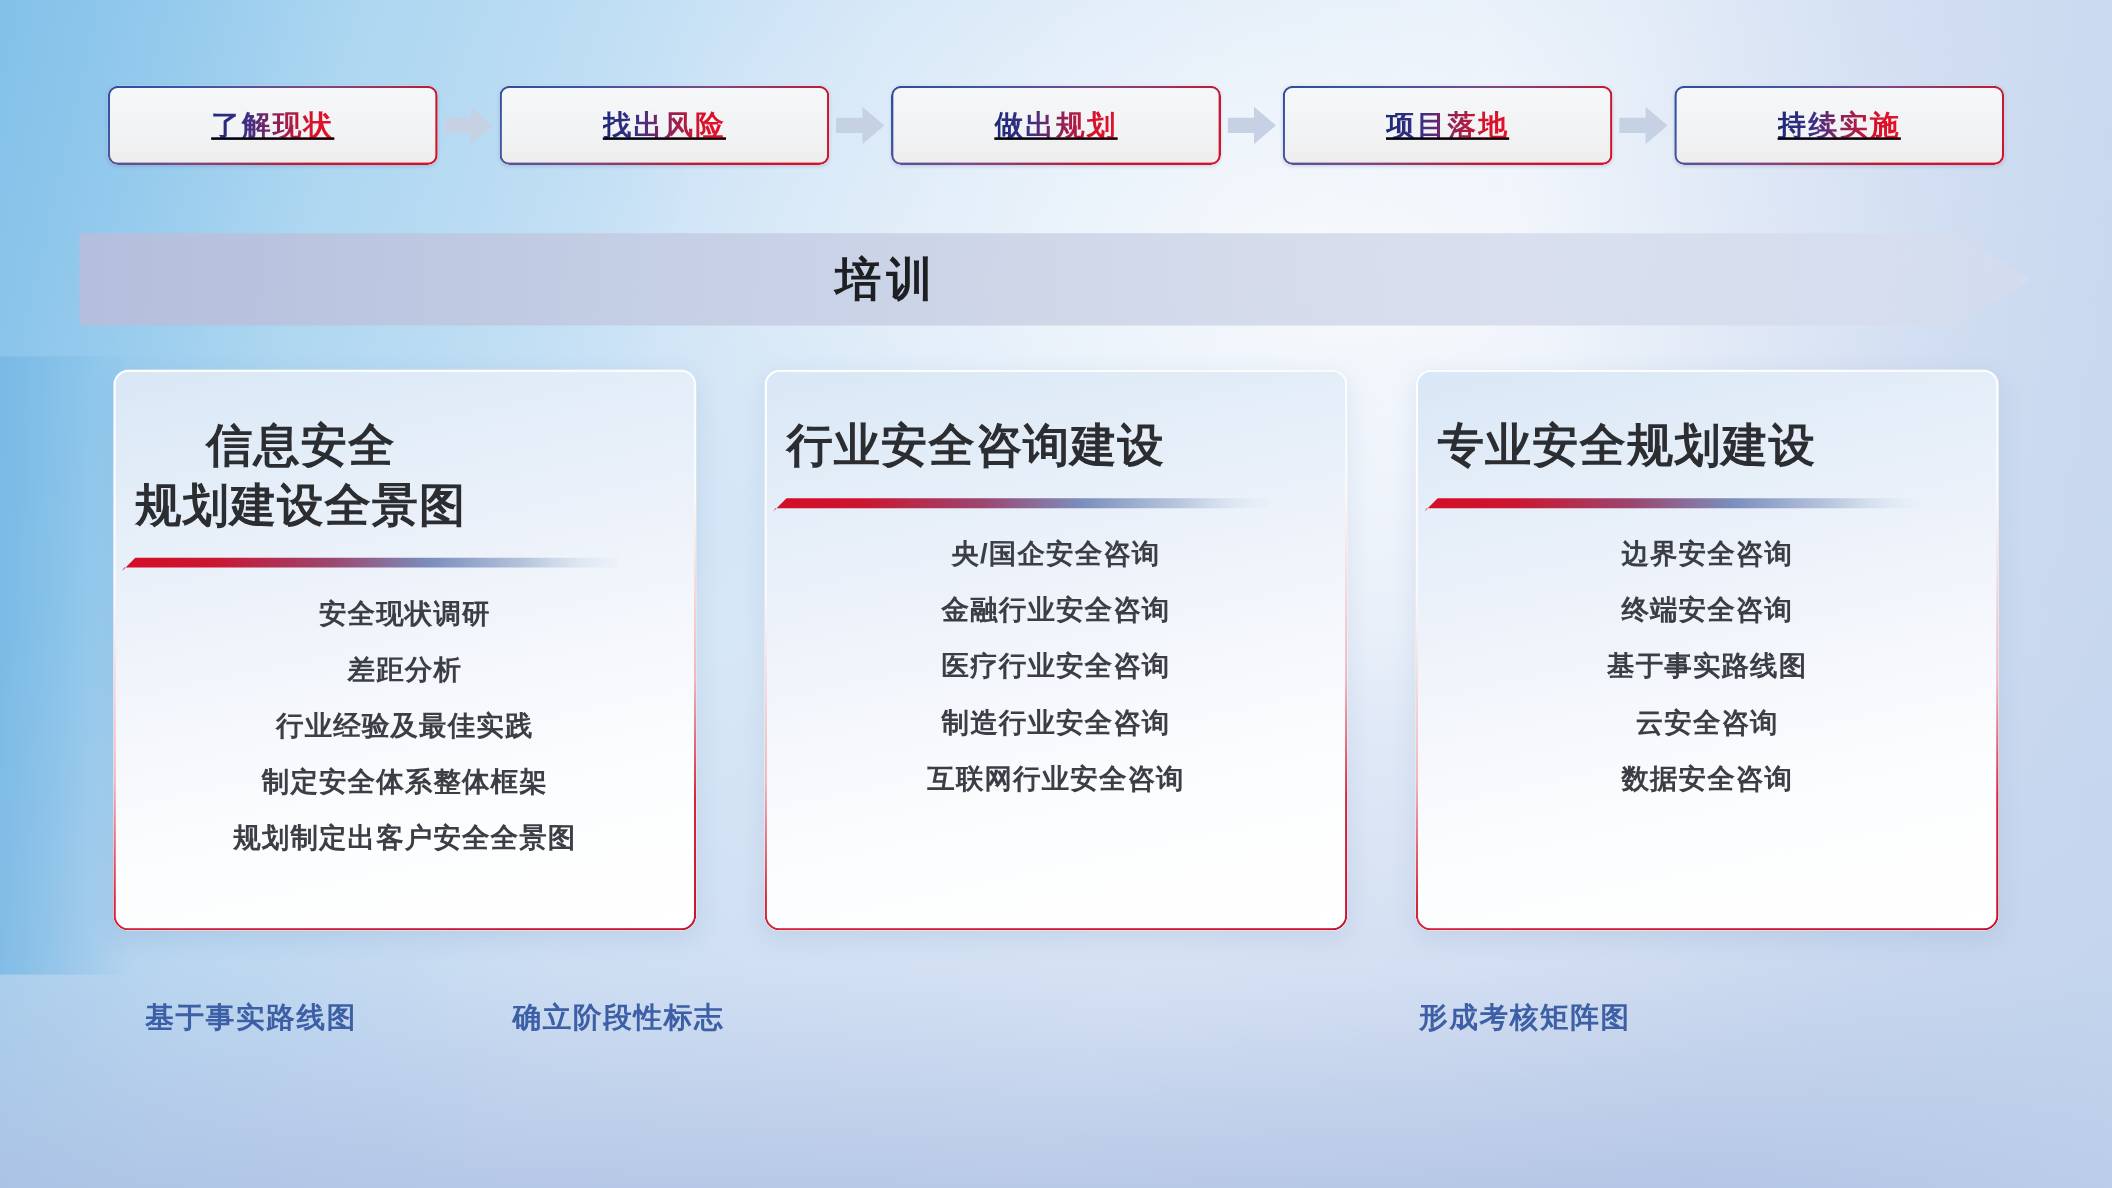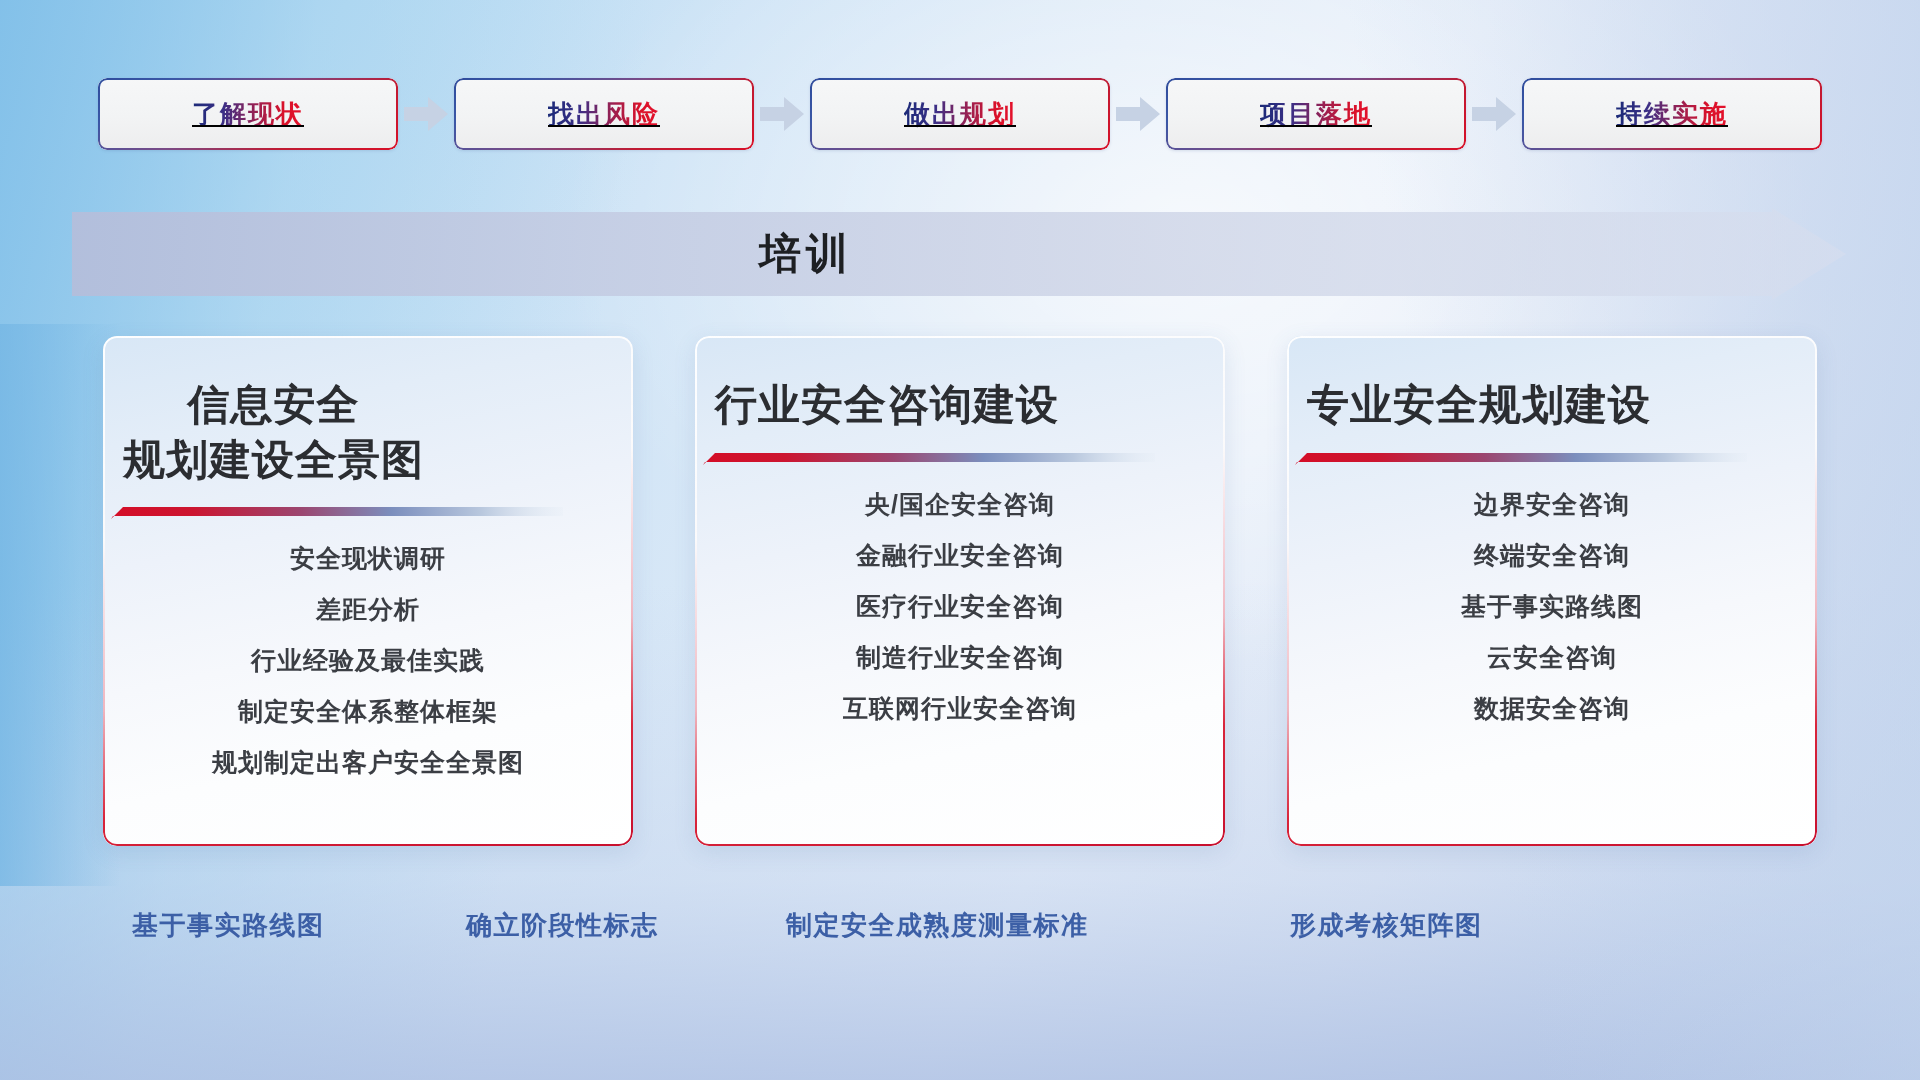--- a/index.html
+++ b/index.html
@@ -262,15 +262,14 @@
       <li>云安全咨询</li>
       <li>数据安全咨询</li>
     </ul>
   </div>
 
 </div>
 
 <div id="captions">
   <div class="caption cap0">基于事实路线图</div>
   <div class="caption cap1">确立阶段性标志</div>
-  <div class="caption cap2">制定安全成熟度测量标准</div>
   <div class="caption cap3">形成考核矩阵图</div>
 </div>
 
 </body></html>

